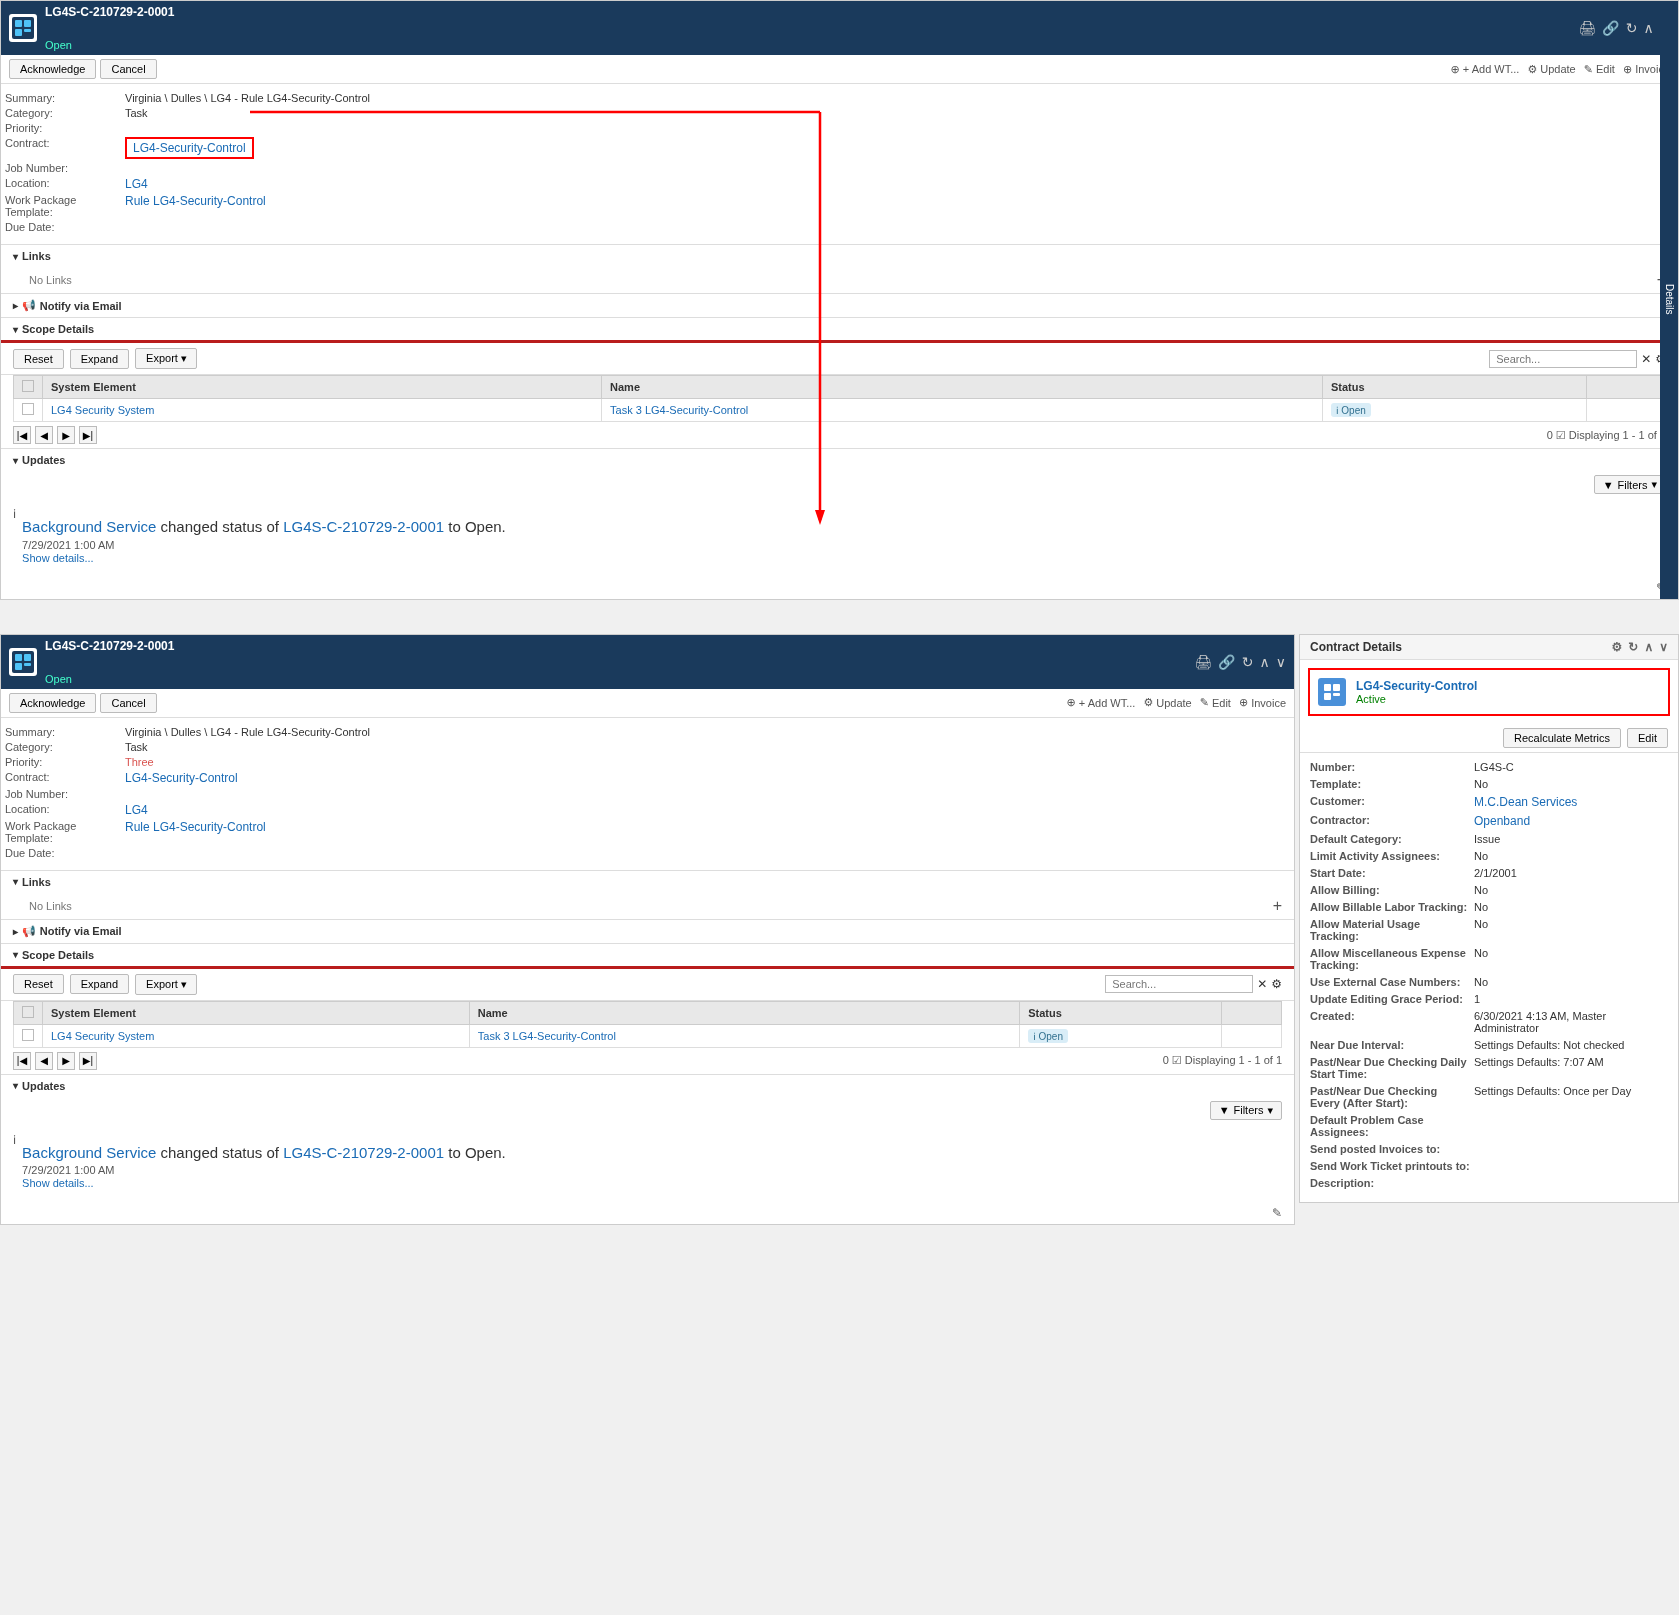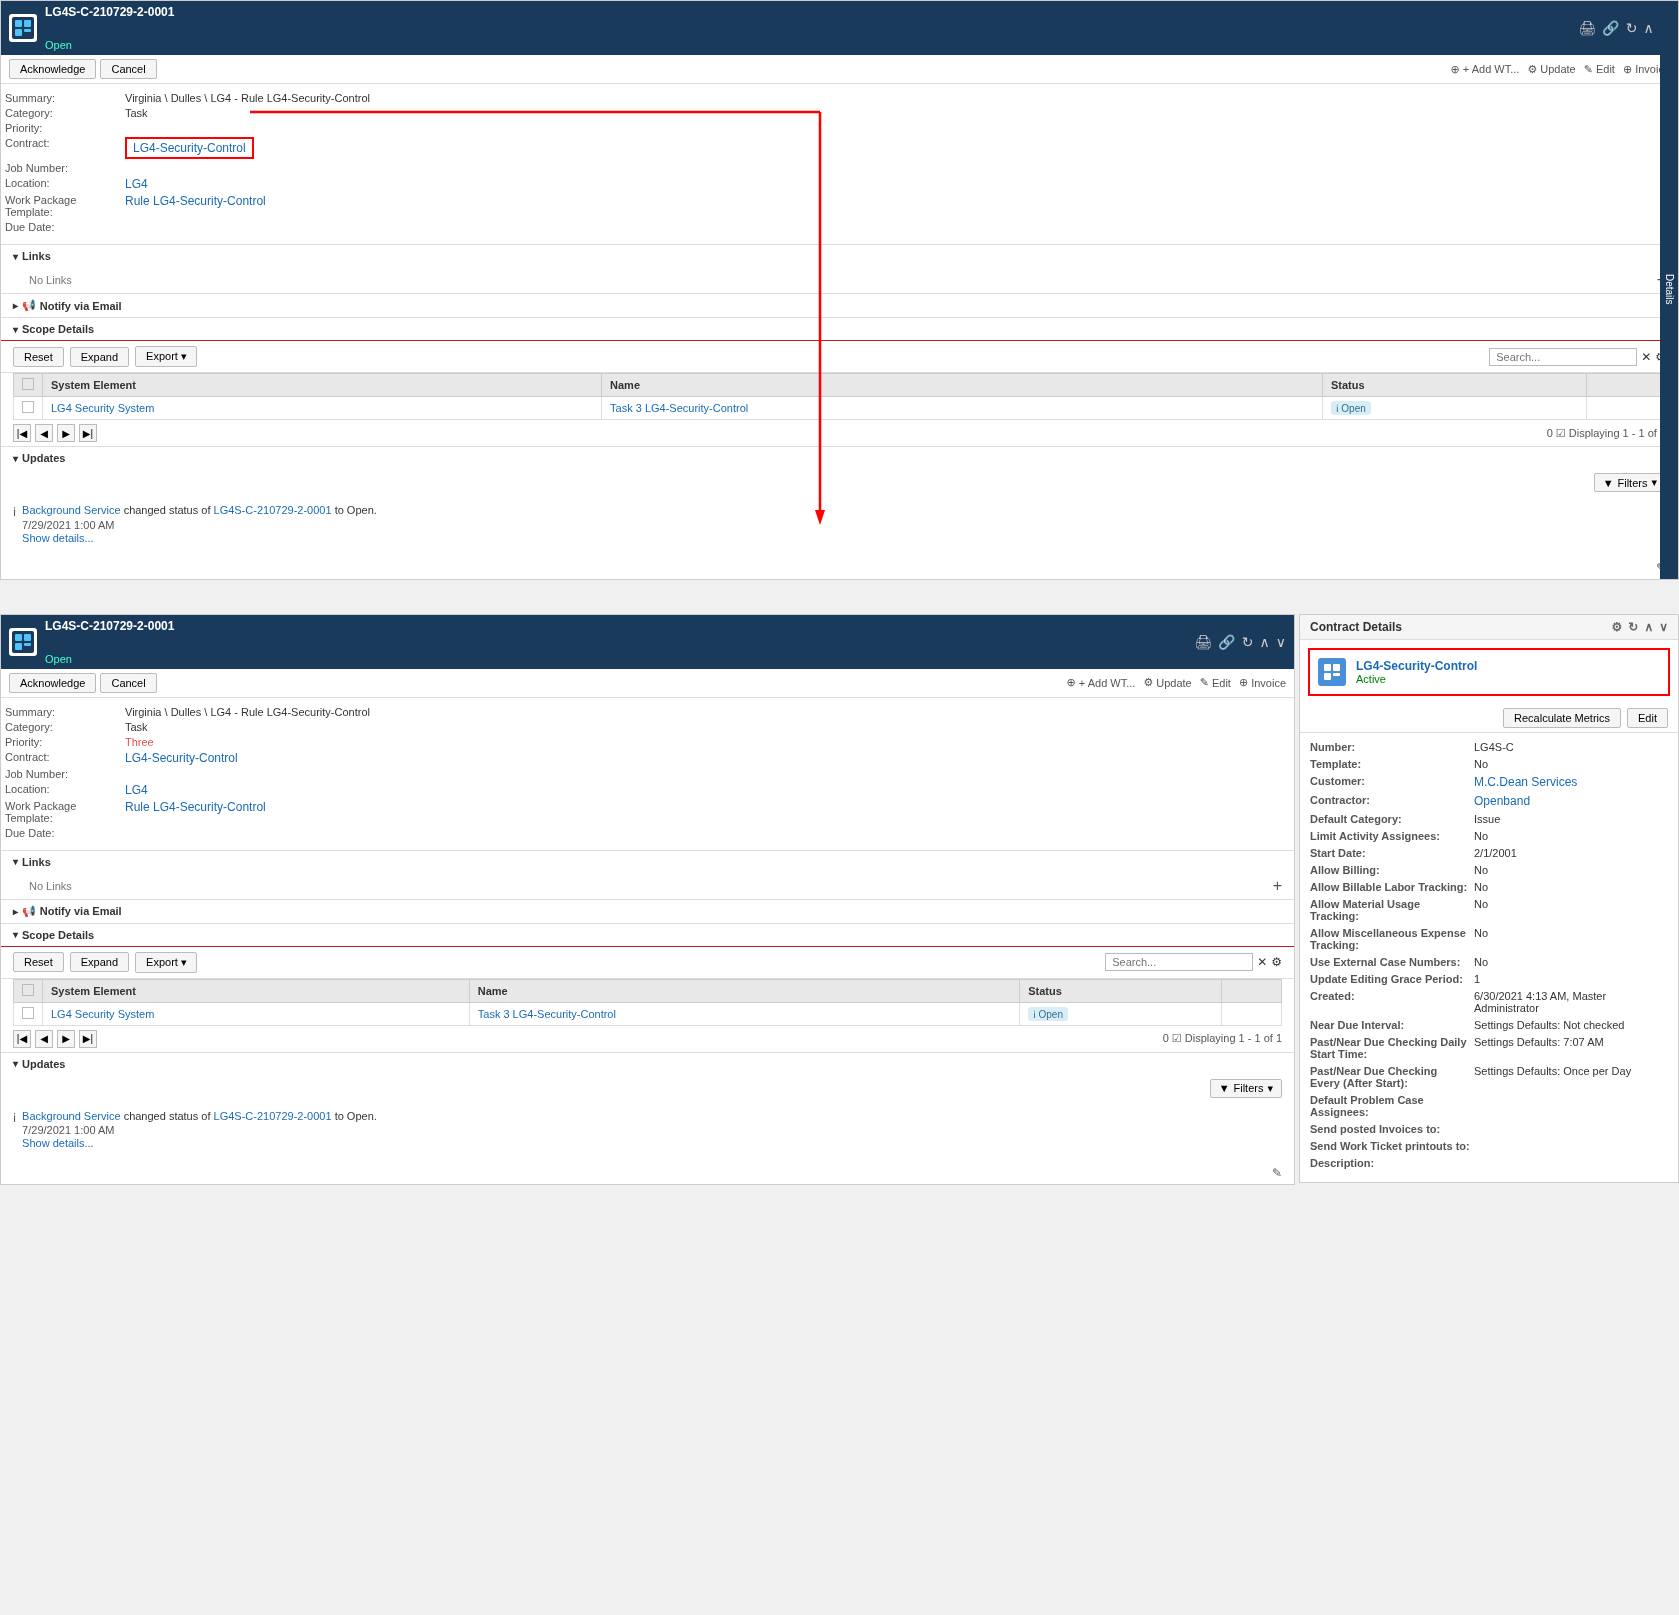--- a/index.html
+++ b/index.html
@@ -32,41 +32,41 @@
     .form-value { font-size: 11px; color: #333; }
     .form-link { color: #1a6bb5; text-decoration: none; }
     .contract-box { border: 2px solid red; padding: 2px 6px; display: inline-block; }
 
     .collapsible-header { display: flex; align-items: center; gap: 4px; padding: 5px 12px; cursor: pointer; font-size: 11px; font-weight: bold; color: #333; border-top: 1px solid #ddd; }
     .collapsible-header .chevron { font-size: 10px; }
 
     .links-section { padding: 4px 12px 4px 28px; color: #777; font-size: 11px; display: flex; justify-content: space-between; align-items: center; }
     .links-plus { color: #555; font-size: 16px; cursor: pointer; }
 
-    .scope-header { display: flex; align-items: center; padding: 5px 12px; gap: 8px; border-top: 1px solid #b91c1c; border-bottom: 1px solid #ddd; justify-content: space-between; }
+    .scope-header { display: flex; align-items: center; padding: 5px 12px; gap: 8px; border-top: 3px solid #b91c1c; border-bottom: 1px solid #ddd; justify-content: space-between; }
     .scope-header-left { display: flex; align-items: center; gap: 6px; }
     .scope-search { display: flex; align-items: center; gap: 4px; }
     .scope-search input { border: 1px solid #bbb; padding: 2px 6px; font-size: 11px; width: 148px; }
 
     .table-wrapper { padding: 0 12px; }
     table { width: 100%; border-collapse: collapse; font-size: 11px; }
     table th { background: #e8e8e8; border: 1px solid #ccc; padding: 4px 8px; text-align: left; font-weight: bold; }
     table td { border: 1px solid #ddd; padding: 4px 8px; }
     table td.checkbox-col { width: 24px; }
     table th.checkbox-col { width: 24px; }
 
     .pagination { display: flex; align-items: center; padding: 4px 12px; gap: 4px; justify-content: space-between; }
     .pagination-left { display: flex; gap: 4px; }
     .pg-btn { width: 18px; height: 18px; border: 1px solid #bbb; background: #f5f5f5; cursor: pointer; display: flex; align-items: center; justify-content: center; font-size: 10px; }
     .pagination-right { font-size: 11px; color: #555; display: flex; align-items: center; gap: 6px; }
 
     .updates-section { padding: 6px 12px; }
     .update-item { display: flex; gap: 6px; margin-bottom: 6px; }
     .update-icon { color: #555; font-size: 12px; margin-top: 1px; }
-    .update-text { font-size: 11px; line-height: 1.5; }
+    .update-text { font-size: 15px; line-height: 1.5; margin-top: 12px; }
     .update-date { font-size: 11px; color: #555; }
     .show-details { color: #1a6bb5; font-size: 11px; cursor: pointer; text-decoration: none; }
     .filters-btn { display: flex; align-items: center; justify-content: flex-end; padding: 4px 12px; gap: 4px; }
     .filters-btn button { font-size: 11px; border: 1px solid #bbb; background: #f5f5f5; padding: 2px 8px; cursor: pointer; border-radius: 2px; display: flex; align-items: center; gap: 4px; }
     .edit-icon { text-align: right; padding: 4px 12px; cursor: pointer; color: #555; }
 
     
     .contract-details-panel { background: #fff; border: 1px solid #ccc; min-width: 320px; }
     .contract-details-header { background: #f5f5f5; padding: 5px 10px; border-bottom: 1px solid #ddd; display: flex; justify-content: space-between; align-items: center; font-weight: bold; font-size: 12px; }
     .contract-details-icons { display: flex; gap: 6px; color: #666; }

